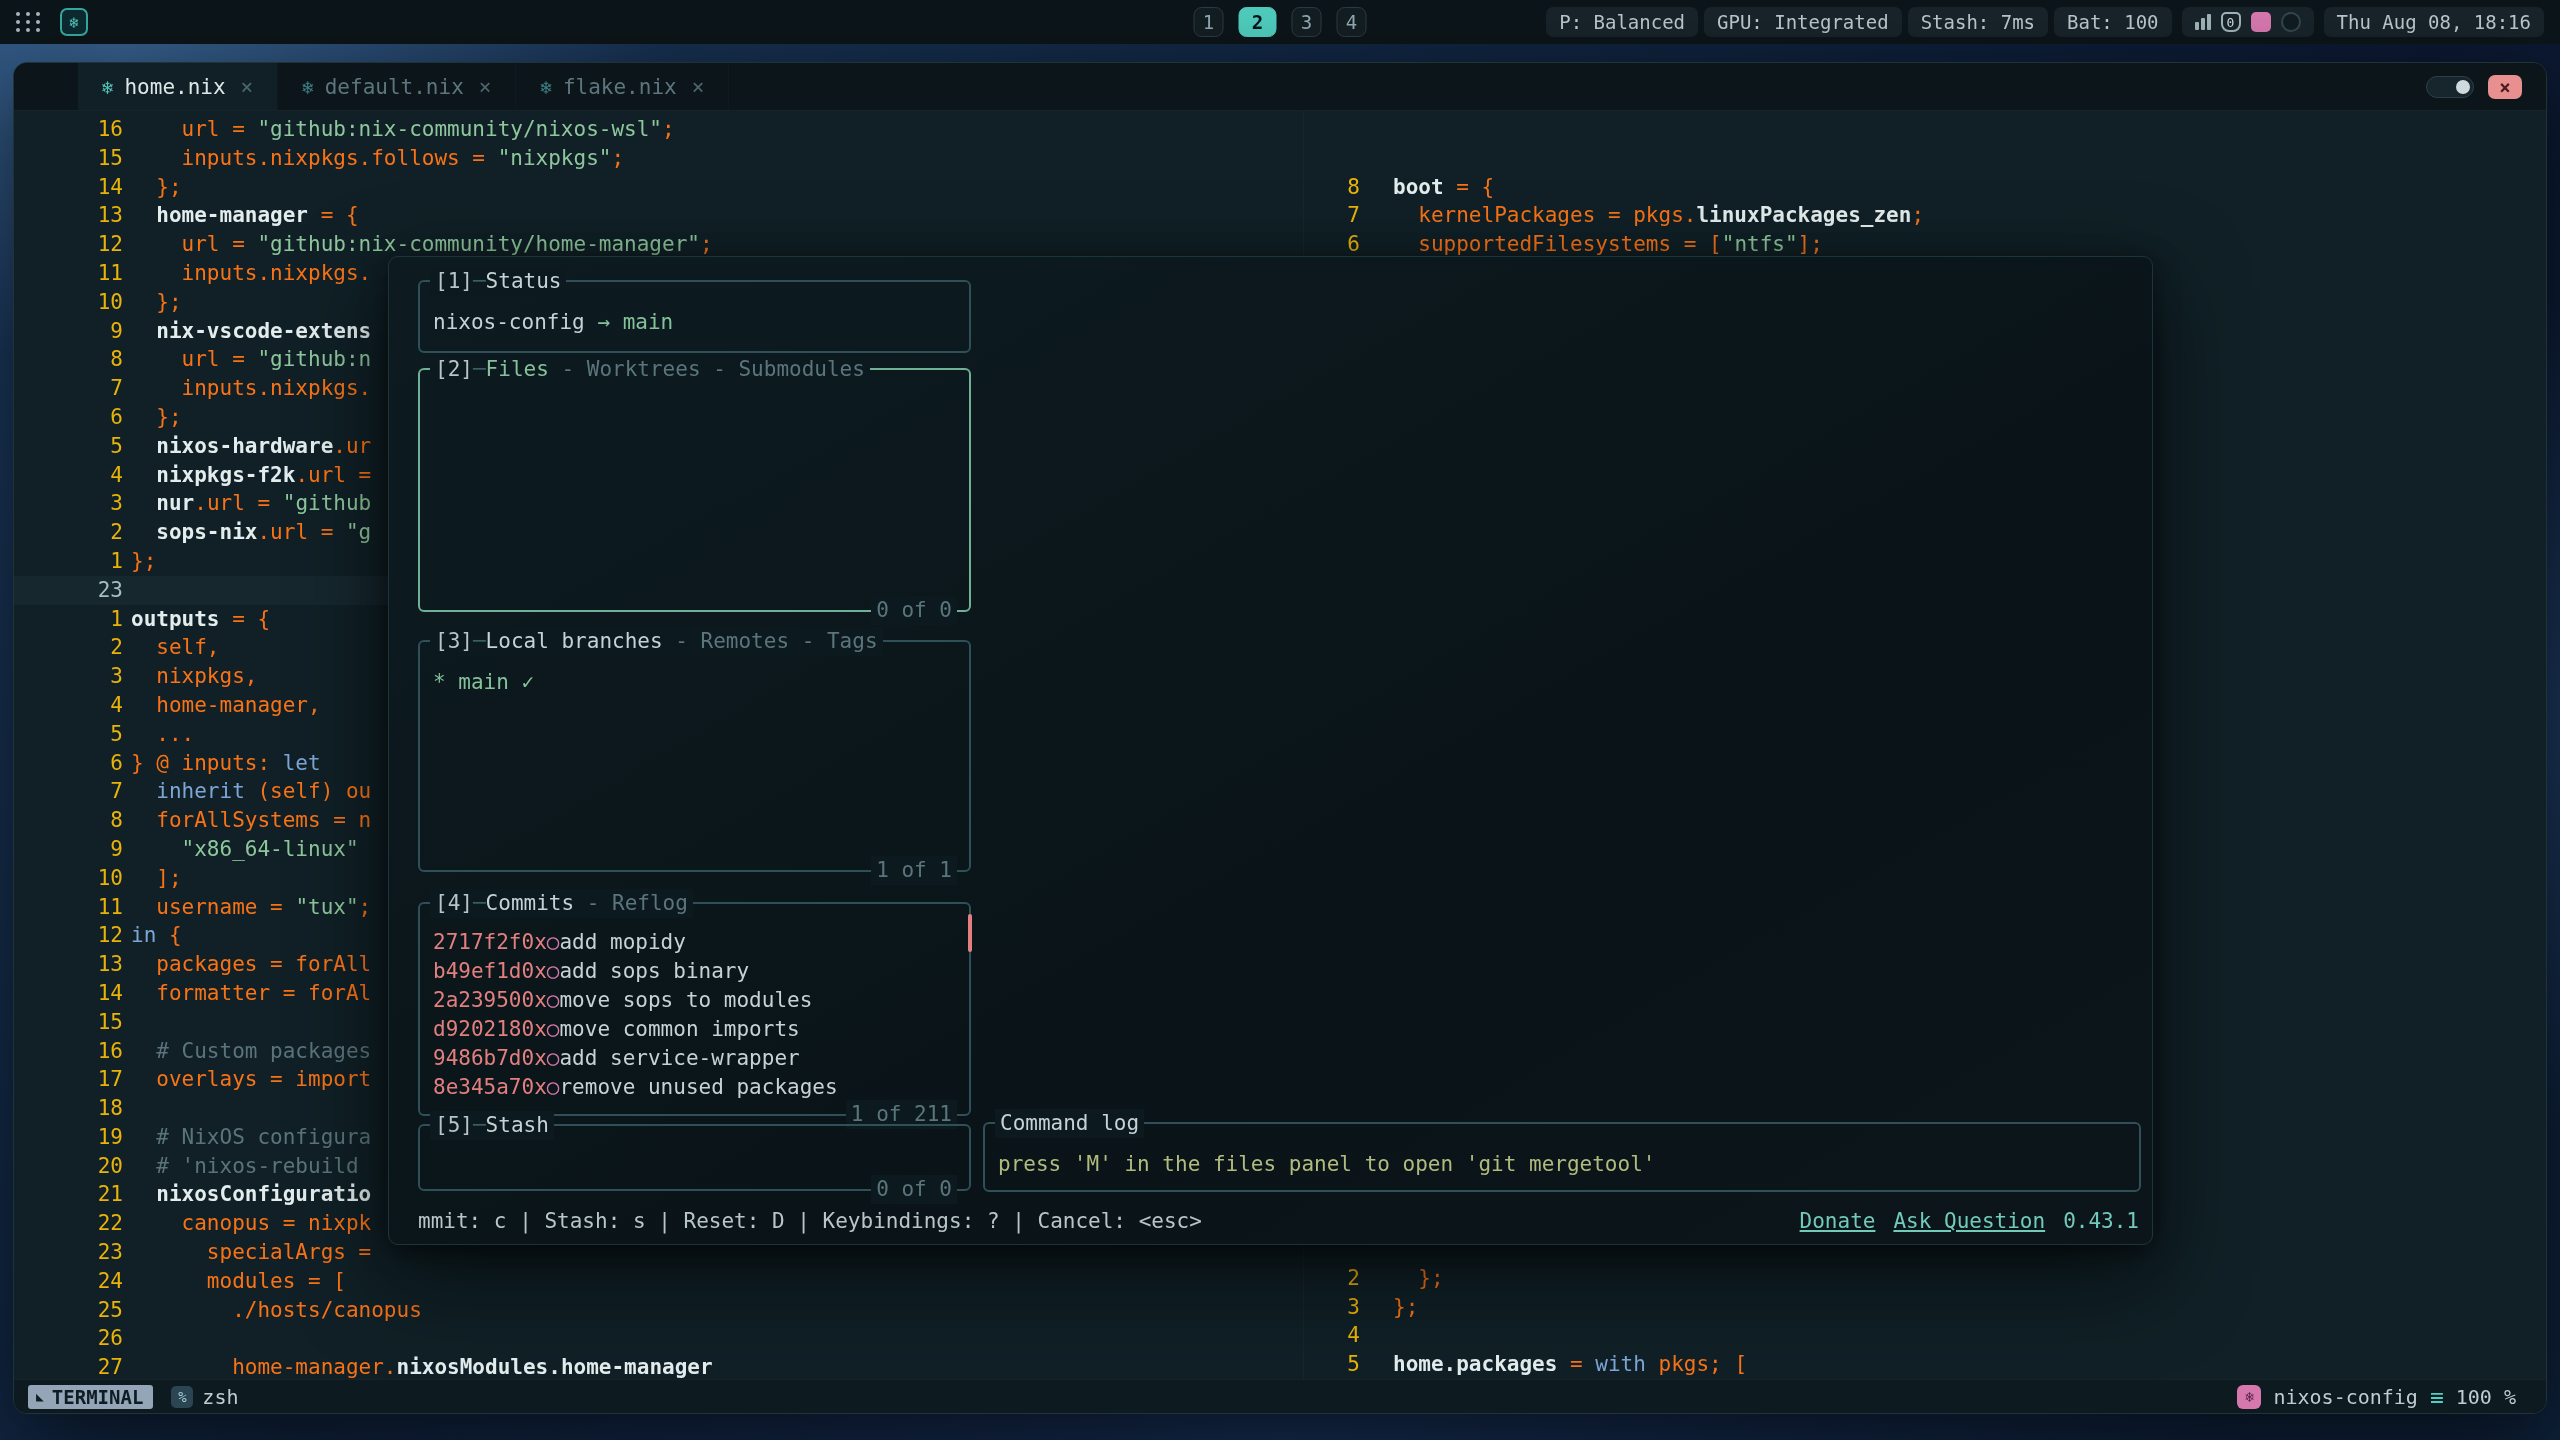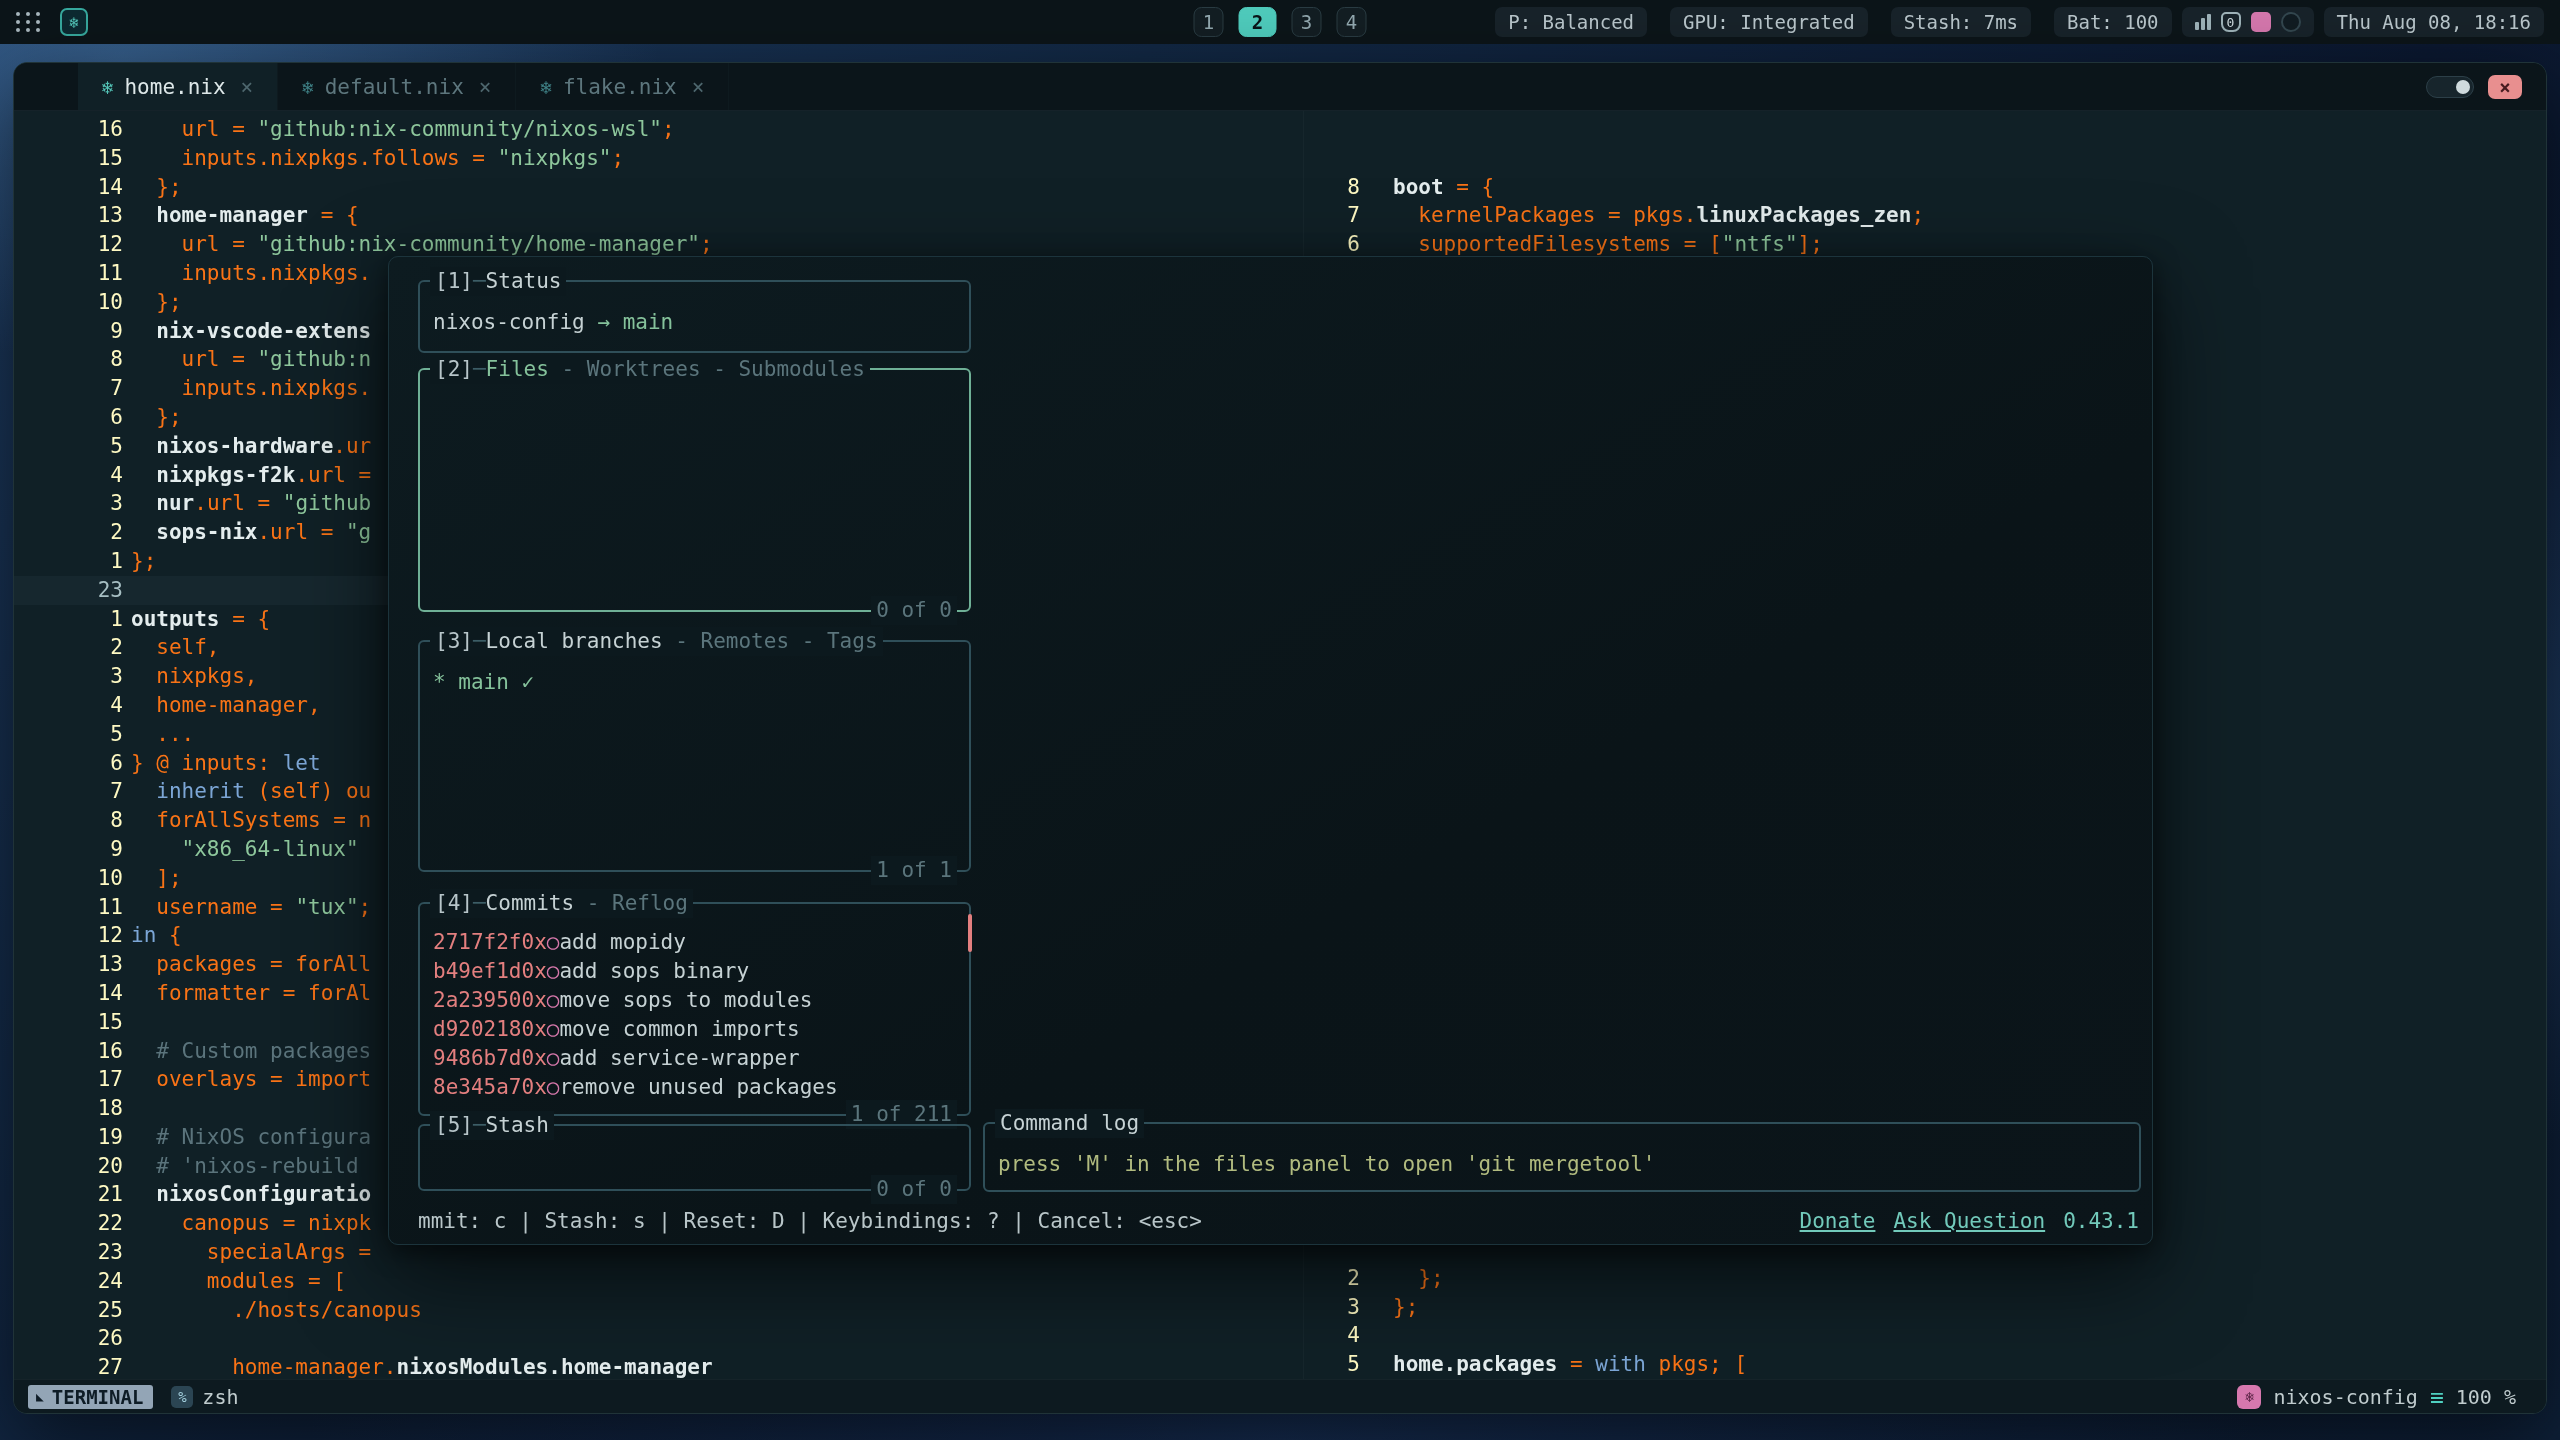--- a/index.html
+++ b/index.html
@@ -53,21 +53,21 @@
   .win-close{width:34px;height:24px;border-radius:7px;background:#e88f8f;color:#471c20;display:flex;align-items:center;
     justify-content:center;font-size:19px;font-weight:bold;cursor:pointer;}
 
   
   .editor{position:absolute;left:0;right:0;top:48px;bottom:34px;display:flex;font-size:21px;line-height:28.8px;}
   .pane{position:relative;white-space:pre;overflow:hidden;padding-top:4px;}
   .pane-left{width:1290px;border-right:1px solid #16262c;}
   .pane-right{flex:1;}
   .crow{display:flex;height:28.8px;}
   .crow.cur{background:rgba(140,180,190,.05);}
-  .gut{text-align:right;color:#fef9c3;flex:none;}
+  .gut{text-align:right;color:#eab308;flex:none;}
   .pane-left .gut{width:109px;margin-right:8px;}
   .pane-right .gut{width:56px;margin-right:33px;}
   .cur .gut{color:#a7bfc3;}
   .code{white-space:pre;}
   .tk-p{color:#f97316;}
   .tk-s{color:#8ec79c;}
   .tk-k{color:#7ca6d6;}
   .tk-c{color:#5b747c;}
   .tk-id{color:#e4edee;font-weight:bold;}
   .rb{position:absolute;bottom:0;left:0;right:0;}
@@ -130,21 +130,21 @@
       <span>❄</span>
     </span>
   </div>
   <div class="tb-center" id="workspaces">
       <div class="ws">1</div>
       <div class="ws active">2</div>
       <div class="ws">3</div>
       <div class="ws">4</div>
     </div>
   <div class="tb-right">
-    <span id="tb-segments" style="display:flex;gap:23px;padding-left:12px;">
+    <span id="tb-segments" style="display:flex;gap:6px;padding-left:12px;">
         <div class="seg">P: Balanced</div>
         <div class="seg">GPU: Integrated</div>
         <div class="seg">Stash: 7ms</div>
         <div class="seg">Bat: 100</div>
       </span>
     <div class="seg tray">
       <span class="sig"><i></i><i></i><i></i></span>
       <span class="shield">0</span>
       <span class="tray-pink"></span>
       <span class="tray-dark"></span>

